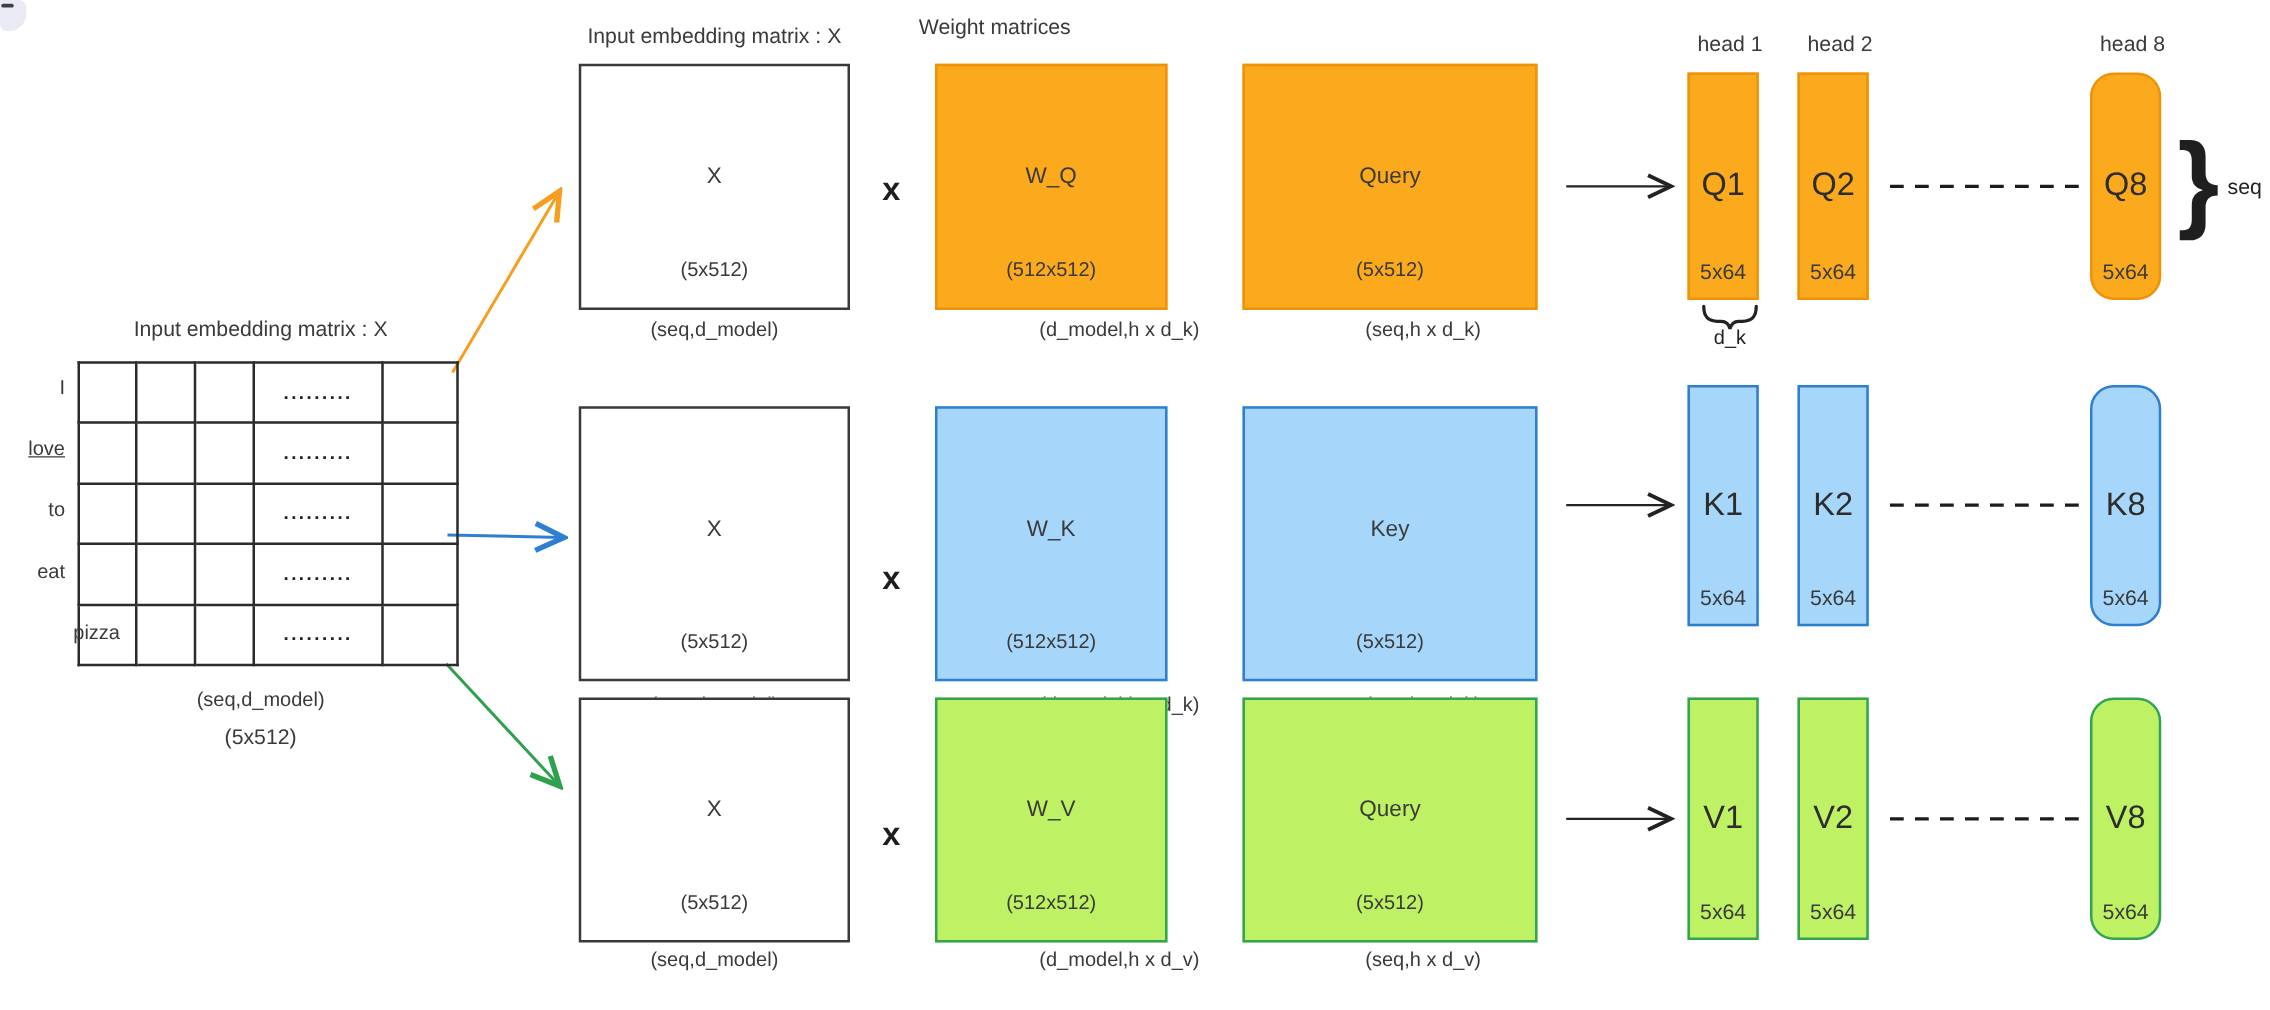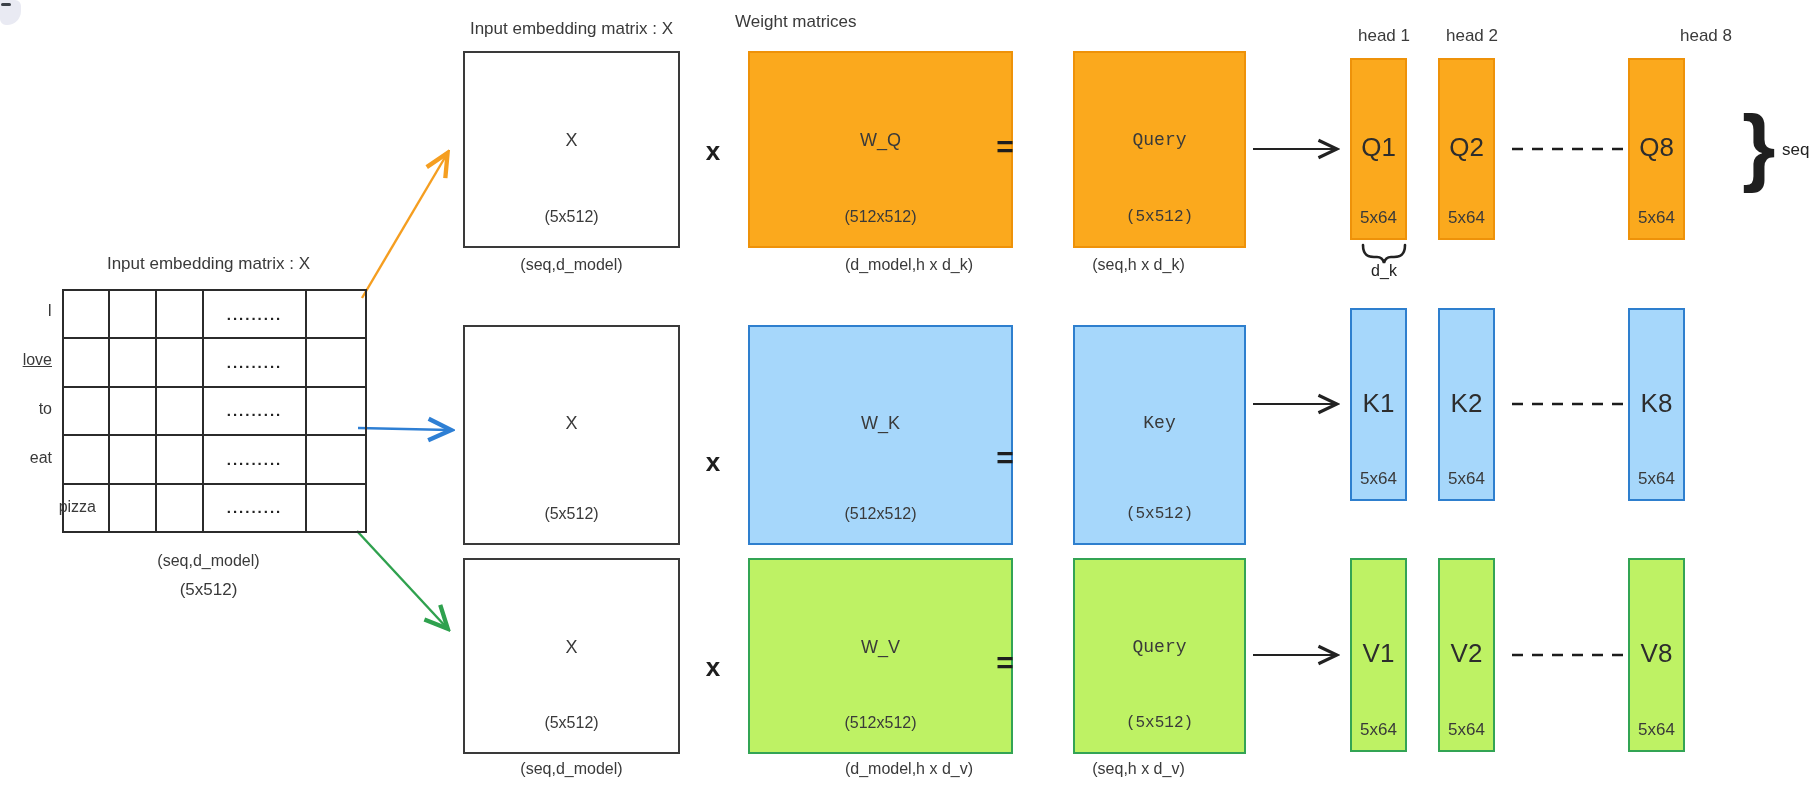--- a/index.html
+++ b/index.html
@@ -26,28 +26,28 @@
   
   .x1-title{left:463px;top:19px;width:217px;text-align:center;font-size:17px;}
   .wm-title{left:735px;top:12px;width:251px;text-align:left;font-size:17px;}
 
   
   .band{position:absolute;inset:0;}
   .bigbox{position:absolute;box-sizing:border-box;border:2px solid #3a3a3a;background:#fff;}
   .blabel{position:absolute;left:0;top:40%;width:100%;text-align:center;font-size:18px;}
   .bsize{position:absolute;left:0;bottom:20px;width:100%;text-align:center;font-size:16px;}
   .xbox{left:463px;width:217px;}
-  .wbox{left:748px;width:265px;}
-  .rbox{left:1073px;width:173px;font-family:Liberation Mono, monospace;}
+  .wbox{left:748px;width:186px;}
+  .rbox{left:994px;width:236px;}
   .times{left:688px;width:50px;text-align:center;font-size:26px;font-weight:800;color:#1e1e1e;}
   .equals{left:980px;width:50px;text-align:center;font-size:30px;font-weight:800;color:#1e1e1e;}
   .dim{position:absolute;text-align:center;font-size:16px;}
-  .dim-x{left:463px;width:217px;} .dim-w{left:748px;width:225px;text-align:right;} .dim-r{left:1032px;width:213px;}
+  .dim-x{left:463px;width:217px;} .dim-w{left:783px;width:225px;} .dim-r{left:1032px;width:213px;}
   .hbox{position:absolute;box-sizing:border-box;border:2px solid;width:57px;}
-  .h1{left:1350px;} .h2{left:1438px;} .h8{left:1628px;}
+  .h1{left:1350px;} .h2{left:1438px;} .h8{left:1672px;border-radius:19px;}
   .hlabel{position:absolute;left:0;top:50%;margin-top:-17px;width:100%;text-align:center;font-size:26px;color:#2d2d2d;}
   .hsize{position:absolute;left:0;bottom:10px;width:100%;text-align:center;font-size:17px;}
   .htitle{position:absolute;top:26px;width:92px;text-align:center;font-size:17px;}
   .ht1{left:1338px;} .ht2{left:1426px;} .ht8{left:1660px;}
 
   
   .r1 .bigbox{top:51px;height:197px;} .r1 .hbox{top:58px;height:182px;}
   .r1 .dim{top:256px;} .r1 .times{top:136px;} .r1 .equals{top:130px;}
   .r2 .bigbox{top:325px;height:220px;} .r2 .hbox{top:308px;height:193px;}
   .r2 .dim{top:556px;} .r2 .times{top:447px;} .r2 .equals{top:441px;}

